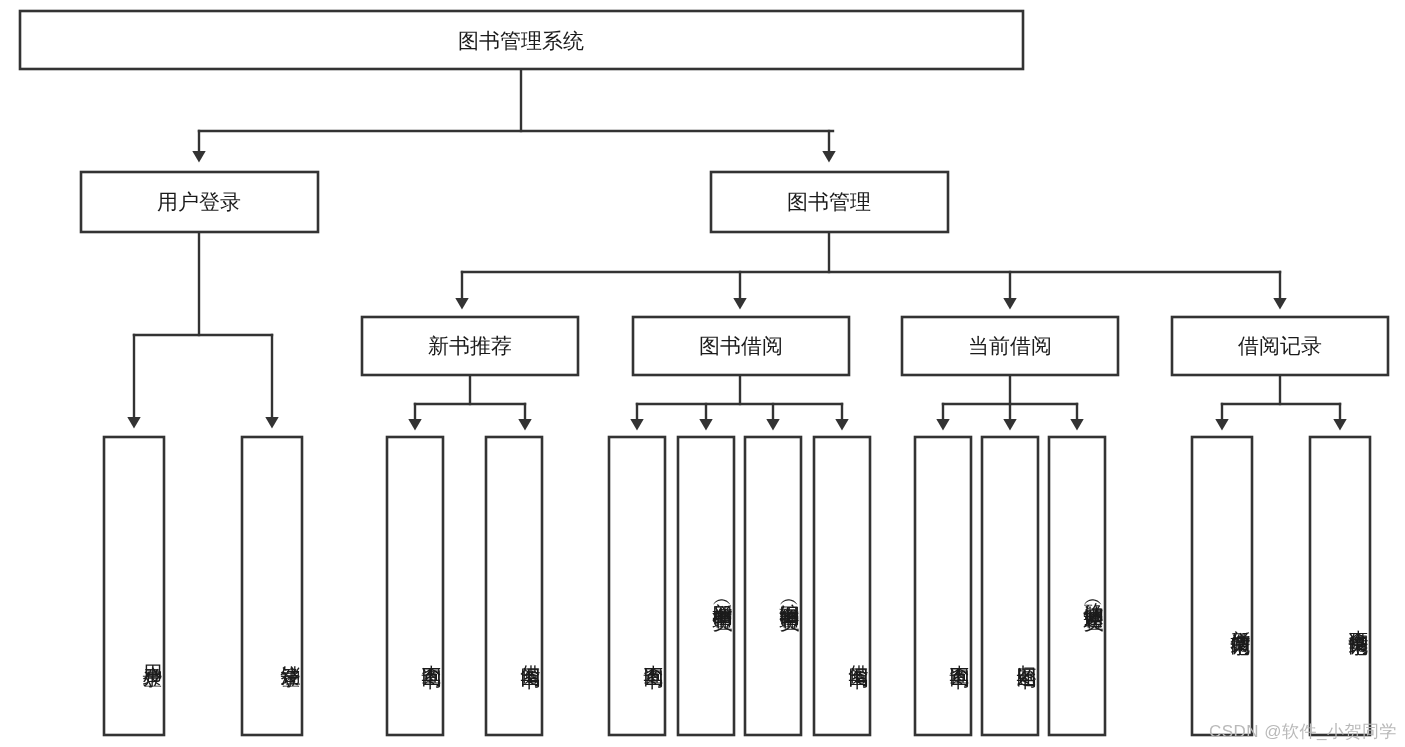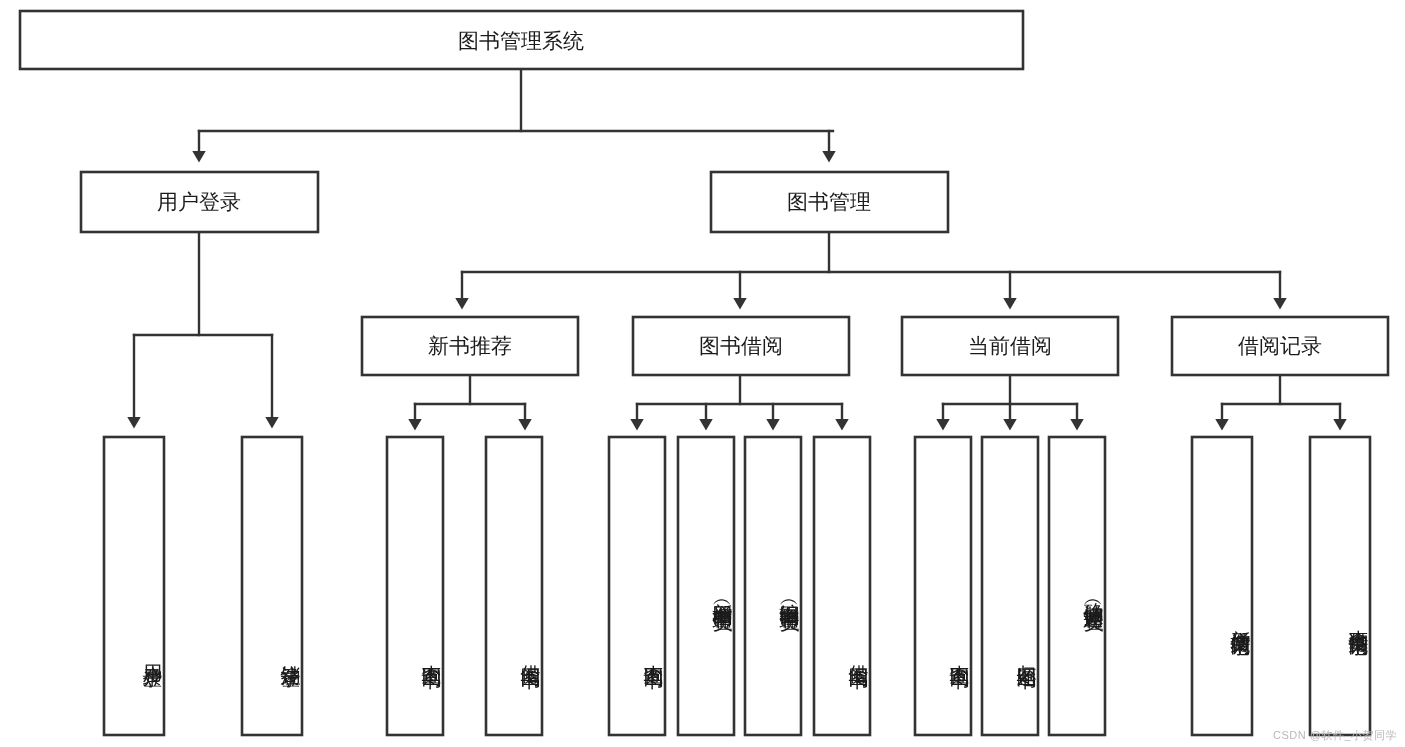--- a/index.html
+++ b/index.html
@@ -61,21 +61,21 @@
     display: flex;
     align-items: flex-start;
     justify-content: center;
     pointer-events: none;
   }
   .watermark {
     position: absolute;
     right: 8px;
     bottom: 4px;
     font-family: "Liberation Sans", "DejaVu Sans", sans-serif;
-    font-size: 11px;
+    font-size: 17px;
     color: #b9b9b9;
     letter-spacing: 0.5px;
     white-space: nowrap;
   }
 </style>
 </head>
 <body>
 
 <div id="diagram-root">
 

